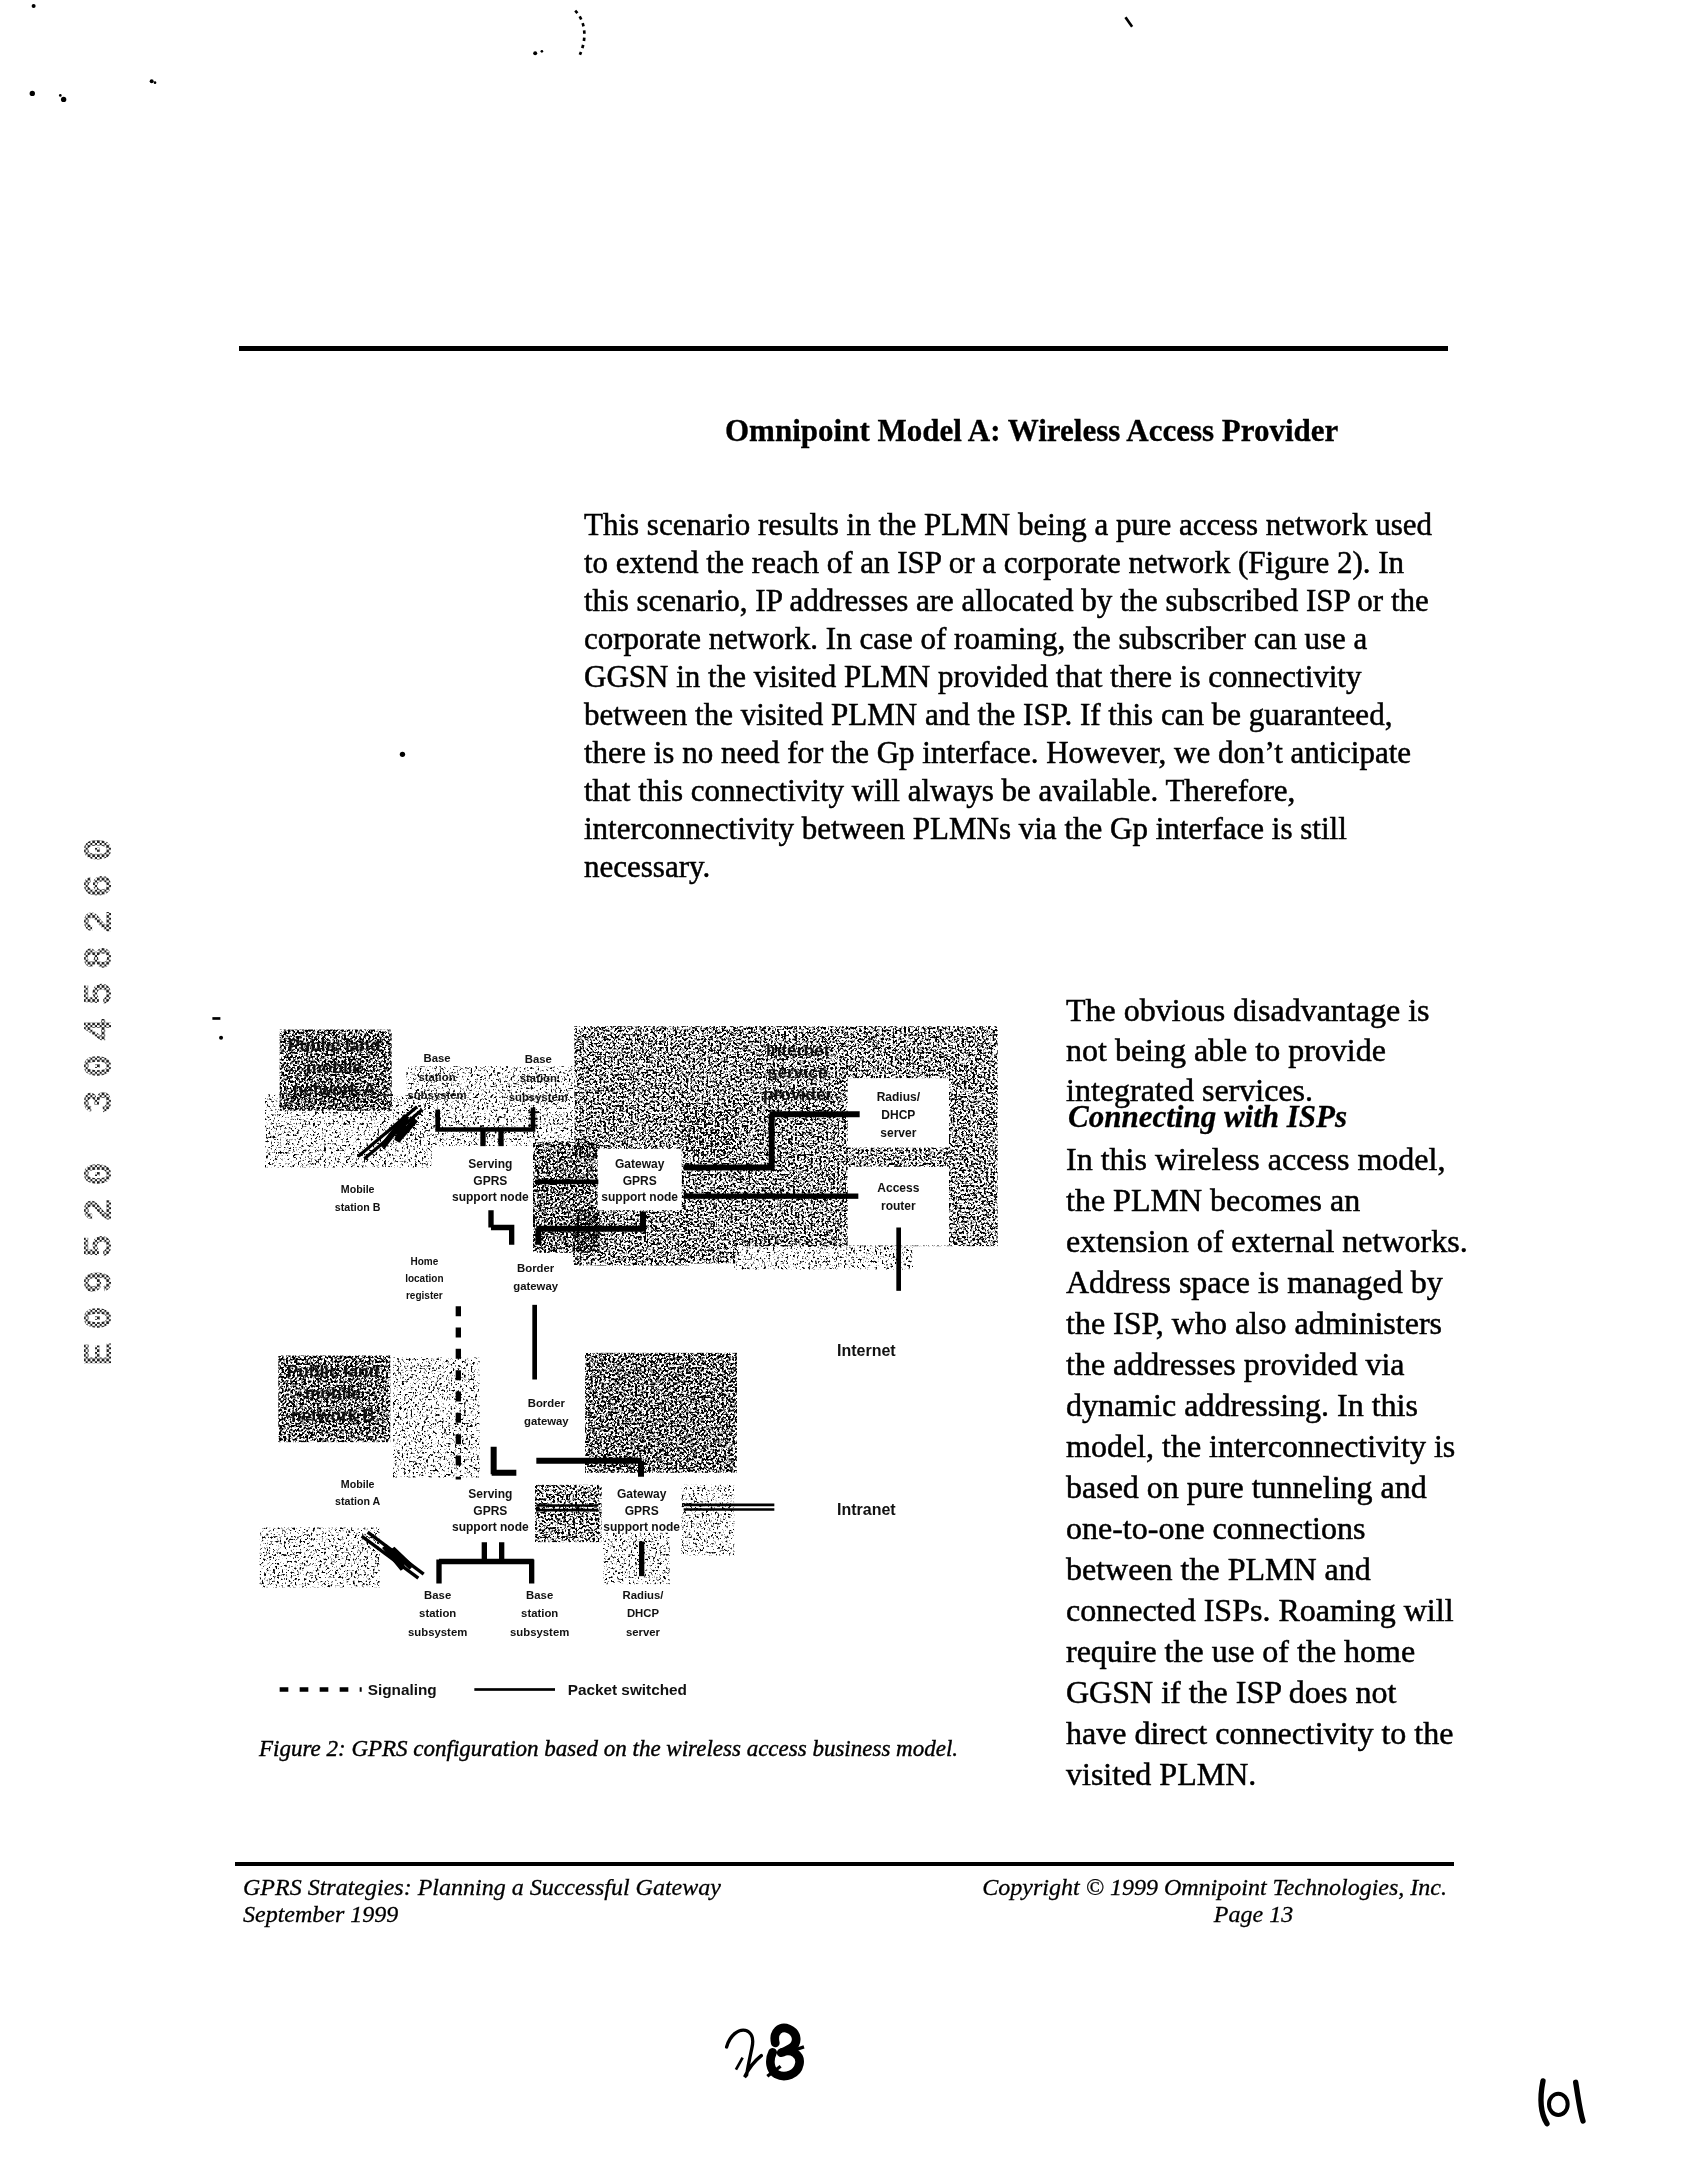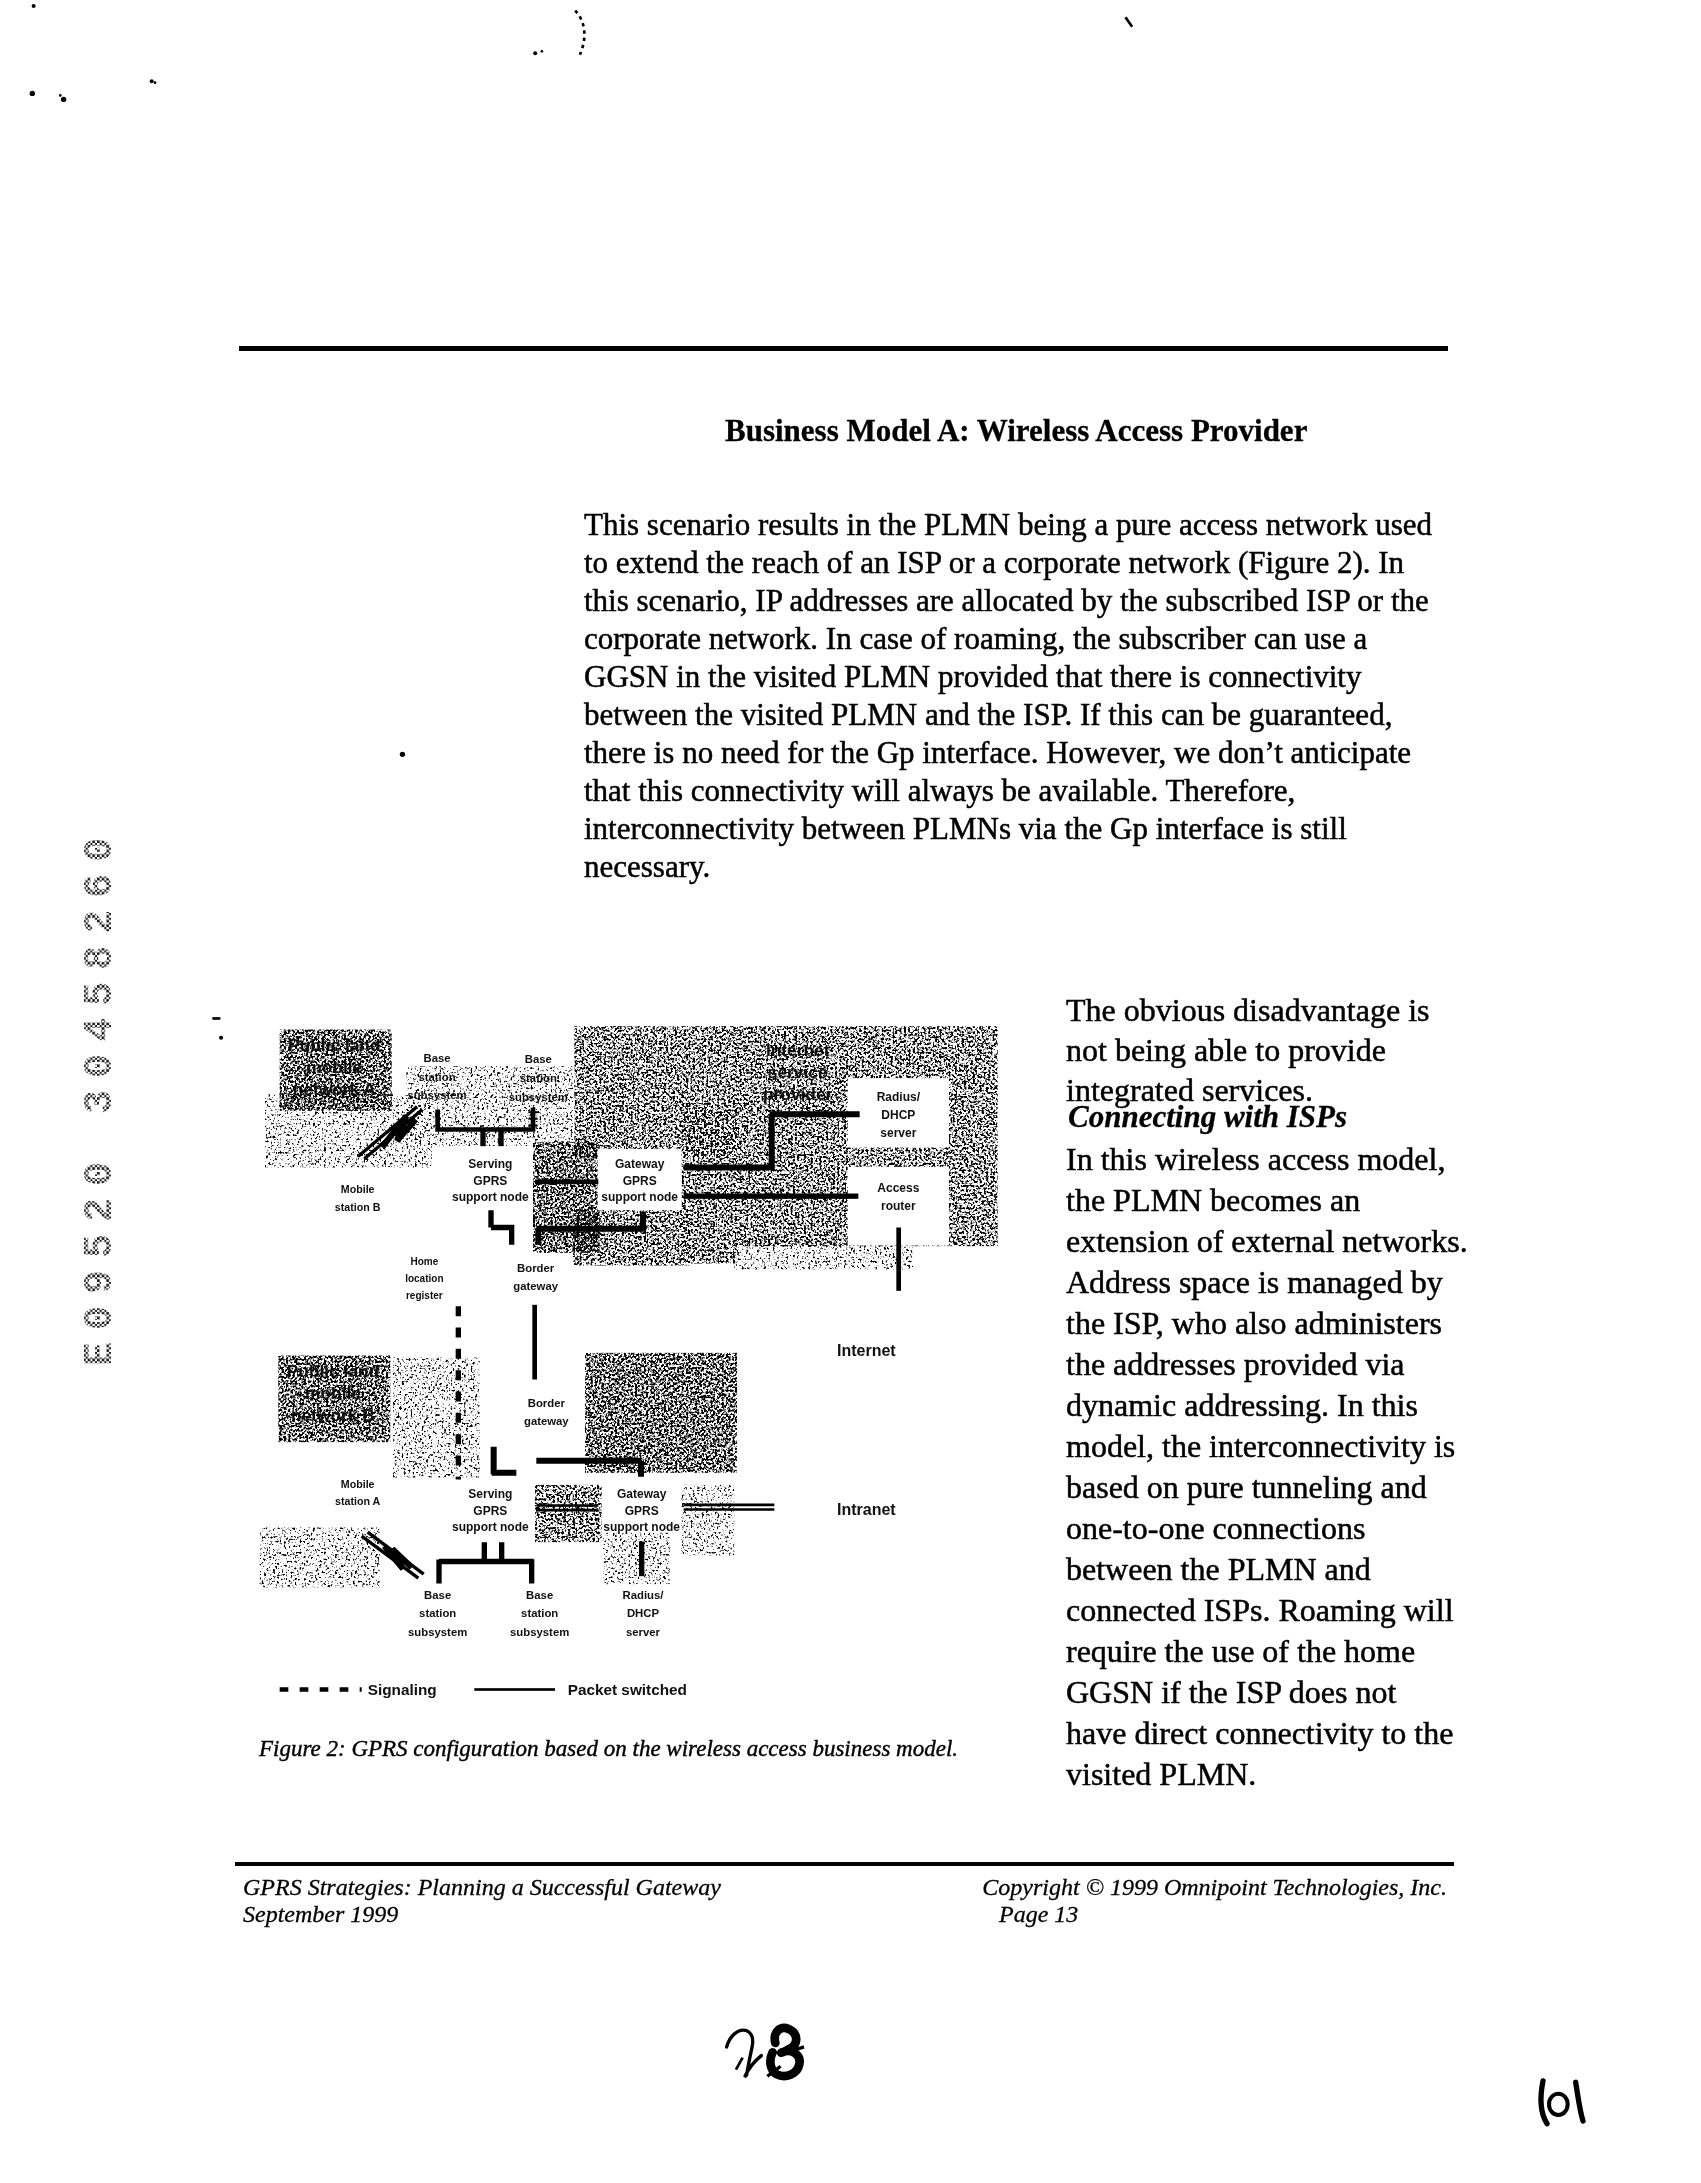--- a/index.html
+++ b/index.html
@@ -11,21 +11,21 @@
 .it{font-style:italic;}
 .ft{-webkit-text-stroke:0.3px #000;}
 .b{font-weight:bold;}
 </style>
 </head>
 <body>
 <div id="page">
 
 <div class="abs" style="left:239px;top:346px;width:1209px;height:5.3px;background:#000;"></div>
 
-<div class="abs b" style="left:725px;top:415px;font-size:31px;line-height:31px;-webkit-text-stroke:0.3px #000;">Business Model A: Wireless Access Provider</div>
+<div class="abs b" style="left:725px;top:415px;font-size:31px;line-height:31px;-webkit-text-stroke:0.3px #000;">Omnipoint Model A: Wireless Access Provider</div>
 
 <div class="abs body" style="left:584px;top:462px;width:861px;">This scenario results in the PLMN being a pure access network used<br>to extend the reach of an ISP or a corporate network (Figure 2). In<br>this scenario, IP addresses are allocated by the subscribed ISP or the<br>corporate network. In case of roaming, the subscriber can use a<br>GGSN in the visited PLMN provided that there is connectivity<br>between the visited PLMN and the ISP. If this can be guaranteed,<br>there is no need for the Gp interface. However, we don’t anticipate<br>that this connectivity will always be available. Therefore,<br>interconnectivity between PLMNs via the Gp interface is still<br>necessary.</div>
 
 
 <div class="abs rcol" style="left:1066px;top:947px;width:427px;line-height:40px;margin-top:43px;">The obvious disadvantage is<br>not being able to provide<br>integrated services.</div>
 
 <div class="abs b it" style="left:1068px;top:1101px;font-size:31px;line-height:31px;-webkit-text-stroke:0.3px #000;">Connecting with ISPs</div>
 
 <div class="abs rcol" style="left:1066px;top:1139px;width:427px;">In this wireless access model,<br>the PLMN becomes an<br>extension of external networks.<br>Address space is managed by<br>the ISP, who also administers<br>the addresses provided via<br>dynamic addressing. In this<br>model, the interconnectivity is<br>based on pure tunneling and<br>one-to-one connections<br>between the PLMN and<br>connected ISPs. Roaming will<br>require the use of the home<br>GGSN if the ISP does not<br>have direct connectivity to the<br>visited PLMN.</div>
 
@@ -217,21 +217,21 @@
 <div class="abs it" style="left:259px;top:1735px;font-size:23px;line-height:27px;font-style:italic;-webkit-text-stroke:0.4px #000;">Figure 2: GPRS configuration based on the wireless access business model.</div>
 
 <div class="abs" style="left:235px;top:1862px;width:1219px;height:4px;background:#000;"></div>
 
 <div class="abs it ft" style="left:243px;top:1873px;font-size:24px;line-height:28px;">GPRS Strategies: Planning a Successful Gateway</div>
 
 <div class="abs it ft" style="left:243px;top:1900px;font-size:24px;line-height:28px;">September 1999</div>
 
 <div class="abs it ft" style="left:980px;top:1873px;width:467px;font-size:24px;line-height:28px;text-align:right;">Copyright © 1999 Omnipoint Technologies, Inc.</div>
 
-<div class="abs it ft" style="left:999px;top:1900px;width:467px;font-size:24px;line-height:28px;text-align:left;">Page 13</div>
+<div class="abs it ft" style="left:1020px;top:1900px;width:467px;font-size:24px;line-height:28px;text-align:center;">Page 13</div>
 
 <svg class="abs" style="left:0;top:0;" width="1702" height="2183" viewBox="0 0 2551 3273">
 <defs>
 <pattern id="dotpat" width="7" height="7" patternUnits="userSpaceOnUse">
 <rect x="0" y="0" width="4" height="4" fill="#1a1a1a"></rect>
 <rect x="4" y="4" width="3" height="3" fill="#1a1a1a"></rect>
 </pattern>
 </defs>
 <g>
 <text x="0" y="0" transform="translate(166,2048) rotate(-90)" font-family="Liberation Mono, monospace" font-weight="bold" font-size="60" letter-spacing="18" fill="url(#dotpat)">E09520 30458260</text>

